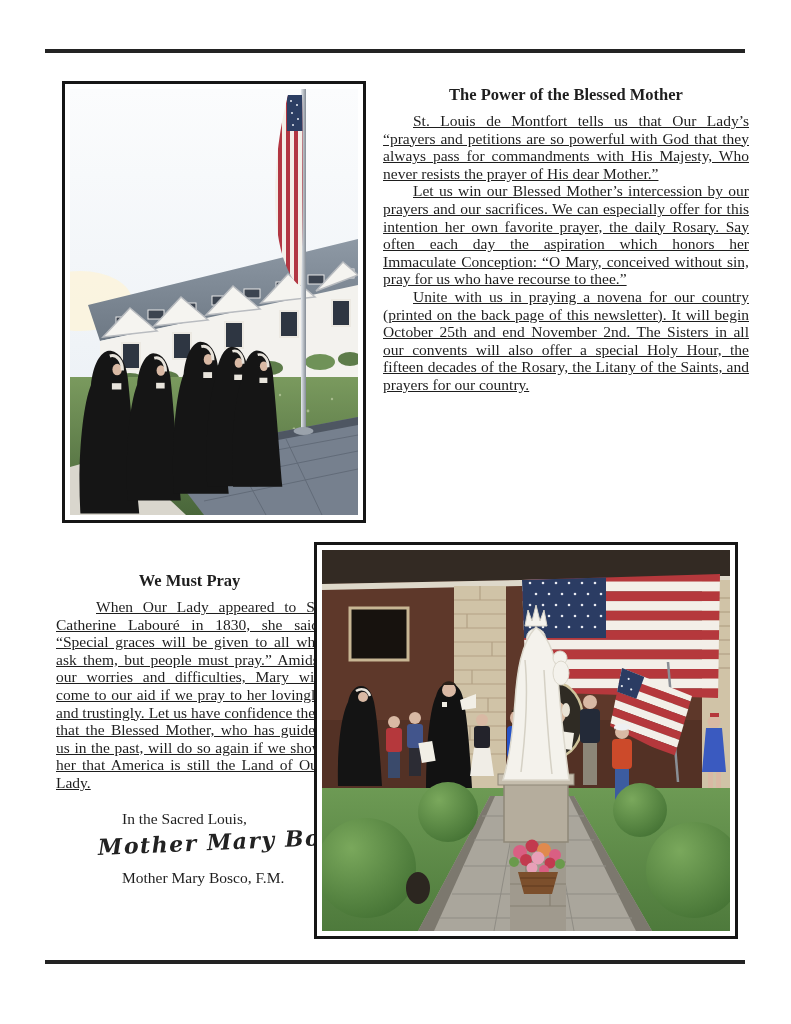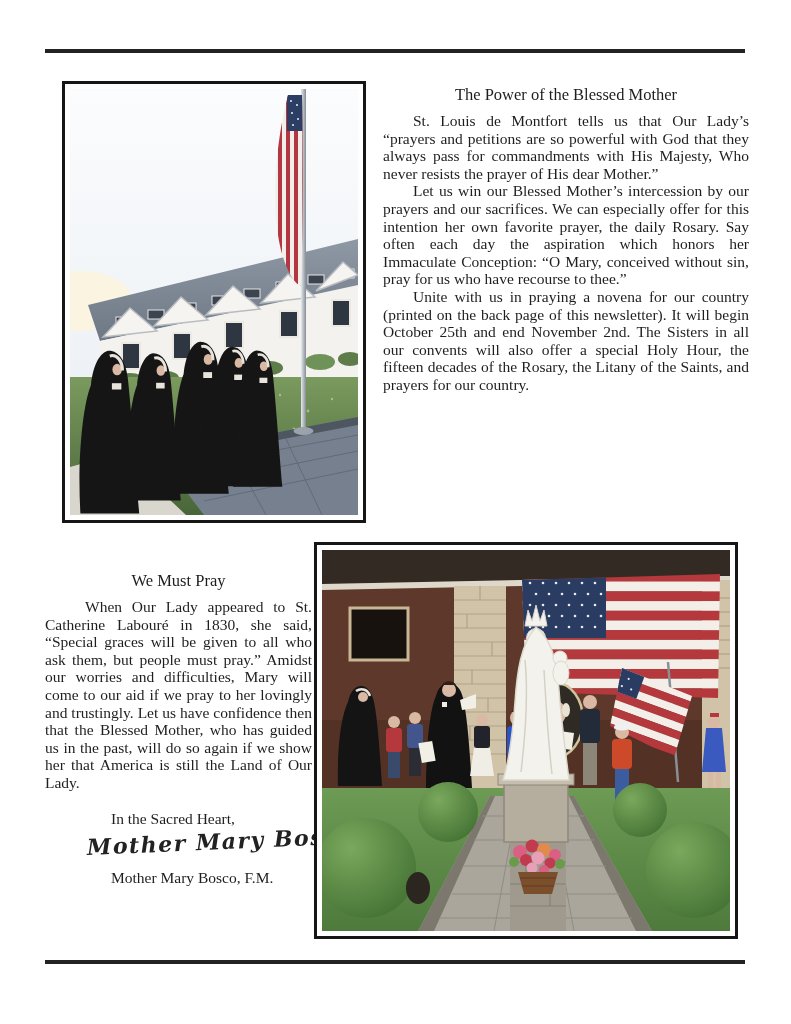--- a/index.html
+++ b/index.html
@@ -11,23 +11,23 @@
   .rule.top{top:49px;}
   .rule.bottom{top:960px;}
   figure.photo{
     position:absolute;margin:0;background:#ffffff;border:3px solid #161616;
     padding:5px;box-sizing:border-box;
   }
   figure.photo svg{display:block;width:100%;height:100%;}
   .photo1{left:62px;top:81px;width:304px;height:442px;}
   .photo2{left:314px;top:542px;width:424px;height:397px;}
   .col-right{position:absolute;left:383px;top:85px;width:366px;}
-  .col-left{position:absolute;left:45px;top:571px;width:267px;}
-  h2.sec-title{font-size:16.5px;font-weight:normal;text-align:center;margin:0 0 7px 0;}
-  .body-par{font-size:15.5px;line-height:17.6px;text-align:justify;text-indent:30px;margin:0;}
+  .col-left{position:absolute;left:56px;top:571px;width:267px;}
+  h2.sec-title{font-size:16.5px;font-weight:bold;text-align:center;margin:0 0 7px 0;}
+  .body-par{font-size:15.5px;line-height:17.6px;text-align:justify;text-indent:30px;margin:0;text-decoration:underline;}
   .col-left .body-par{text-indent:40px;}
   .closing{font-size:15.5px;margin:18px 0 0 66px;}
   .sig-script{
     font-family:"DejaVu Serif", serif;font-style:italic;font-weight:700;
     font-size:22px;margin:6px 0 0 42px;transform:rotate(-2.5deg);
     transform-origin:left center;letter-spacing:1.5px;white-space:nowrap;color:#222;
   }
   .sig-typed{font-size:15.5px;margin:9px 0 0 66px;}
 </style>
 </head>
@@ -189,21 +189,21 @@
   <div class="col-right">
     <h2 class="sec-title">The Power of the Blessed Mother</h2>
     <p class="body-par">St. Louis de Montfort tells us that Our Lady’s “prayers and petitions are so powerful with God that they always pass for commandments with His Majesty, Who never resists the prayer of His dear Mother.”</p>
     <p class="body-par">Let us win our Blessed Mother’s intercession by our prayers and our sacrifices.  We can especially offer for this intention her own favorite prayer, the daily Rosary.  Say often each day the aspiration which honors her Immaculate Conception:  “O Mary, conceived without sin, pray for us who have recourse to thee.”</p>
     <p class="body-par">Unite with us in praying a novena for our country (printed on the back page of this newsletter).  It will begin October 25th and end November 2nd.  The Sisters in all our convents will also offer a special Holy Hour, the fifteen decades of the Rosary, the Litany of the Saints, and prayers for our country.</p>
   </div>
 
   <div class="col-left">
     <h2 class="sec-title">We Must Pray</h2>
     <p class="body-par">When Our Lady appeared to St. Catherine Labouré in 1830, she said, “Special graces will be given to all who ask them, but people must pray.”  Amidst our worries and difficulties, Mary will come to our aid if we pray to her lovingly and trustingly.  Let us have confidence then that the Blessed Mother, who has guided us in the past, will do so again if we show her that America is still the Land of Our Lady.</p>
-    <div class="closing">In the Sacred Heart,</div>
+    <div class="closing">In the Sacred Louis,</div>
     <div class="sig-script">Mother Mary Bosco, F.M.</div>
     <div class="sig-typed">Mother Mary Bosco, F.M.</div>
   </div>
 
   <figure class="photo photo2">
     <svg viewBox="0 0 408 381" preserveAspectRatio="none">
       <defs>
         <radialGradient id="bush2" cx="0.35" cy="0.3" r="0.9">
           <stop offset="0" stop-color="#7aa85c"></stop>
             <stop offset="1" stop-color="#3c6a2e"></stop>

